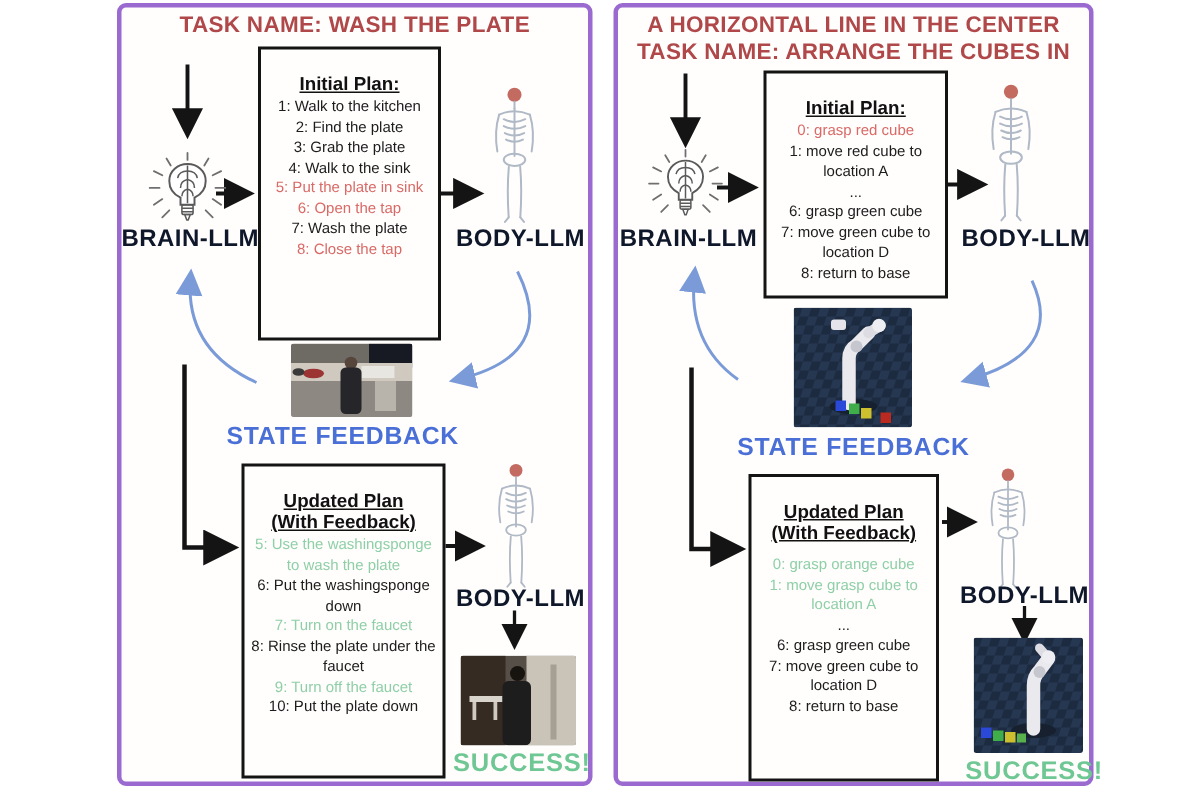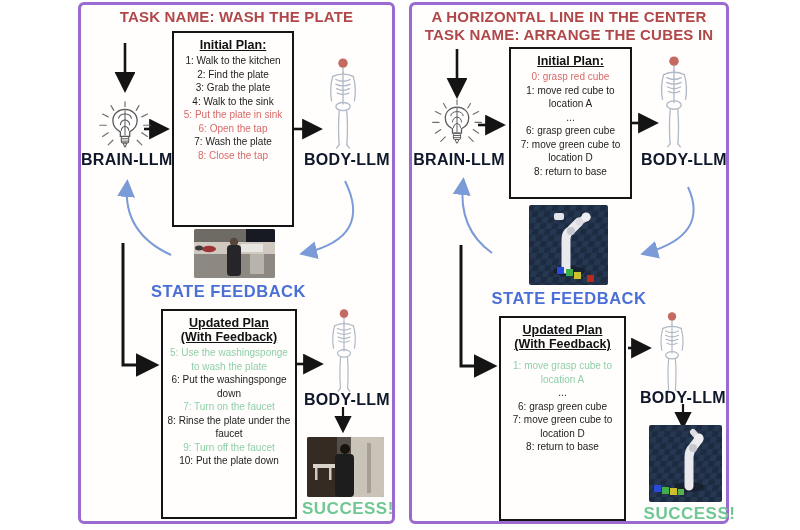--- a/index.html
+++ b/index.html
@@ -13,21 +13,21 @@
     border:3px solid #9a6ad0;border-radius:6px;background:#fffefd;
   }
   #panel-left{left:78px;width:311px;}
   #panel-right{left:409px;width:314px;}
   .task-title{
     position:absolute;top:3px;left:2px;right:2px;text-align:center;
     color:#b0484a;font-weight:bold;font-size:15px;line-height:1.17;letter-spacing:.2px;
   }
   .plan-box{
     position:absolute;border:2.5px solid #141414;background:#fffefd;
-    text-align:center;color:#1c1c1c;padding:4px 2px;box-sizing:border-box;
+    text-align:center;color:#1c1c1c;padding:15px 2px;box-sizing:border-box;
   }
   .plan-heading{font-weight:bold;text-decoration:underline;font-size:12.5px;margin:1px 0 2px 0;color:#111;}
   .plan-steps{font-size:10px;line-height:1.35;font-weight:400;}
   .tone-red{color:#d96a66;}
   .tone-green{color:#8fcfa7;}
   .tone-black{color:#1c1c1c;}
   .llm-label{
     position:absolute;text-align:center;color:#0f172a;font-weight:bold;
     font-size:16px;letter-spacing:.3px;white-space:nowrap;
   }
@@ -280,20 +280,21 @@
     </svg>
   </div>
   <div class="state-label" style="left:66px;top:284px;width:182px;">STATE FEEDBACK</div>
 
   <div class="plan-box" style="left:87px;top:311px;width:127px;height:205px;">
     <div class="plan-heading">
       <div>Updated Plan</div>
       <div>(With Feedback)</div>
     </div>
     <div class="plan-steps" style="margin-top:8px;">
+      <div class="tone-green">0: grasp orange cube</div>
       <div class="tone-green">1: move grasp cube to location A</div>
       <div class="tone-black">...</div>
       <div class="tone-black">6: grasp green cube</div>
       <div class="tone-black">7: move green cube to location D</div>
       <div class="tone-black">8: return to base</div>
     </div>
   </div>
 
   <div class="icon-wrap" style="left:240px;top:306px;width:40px;height:84px;">
     <svg width="40" height="84">

